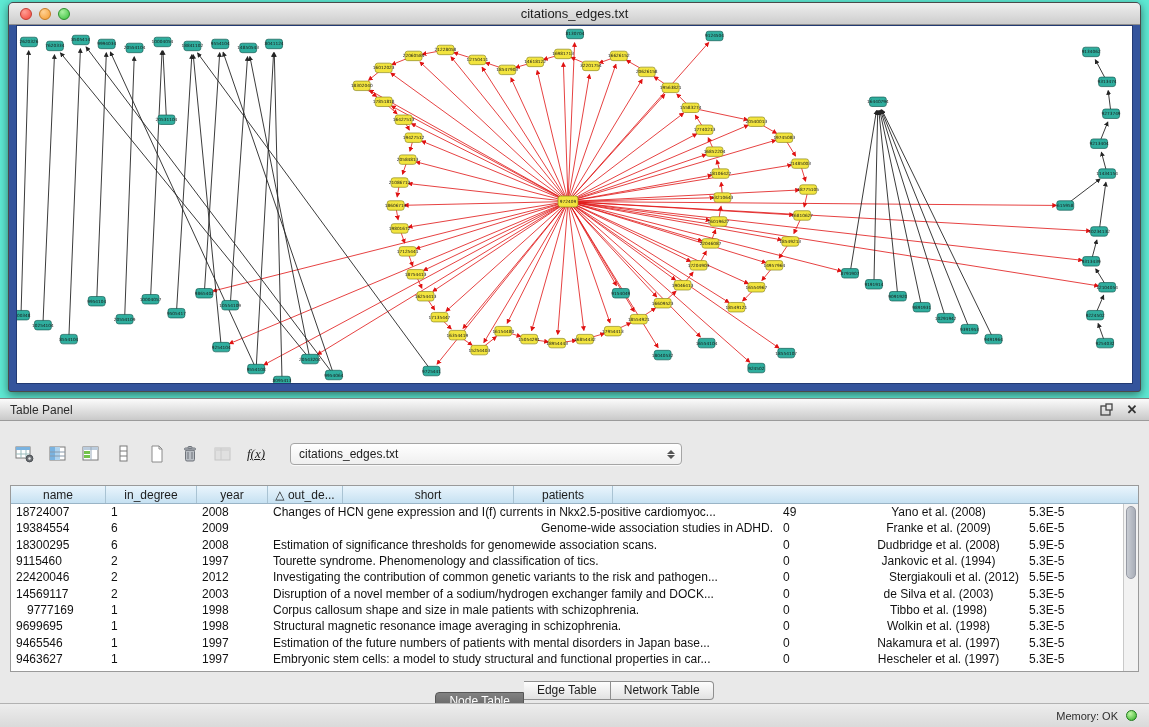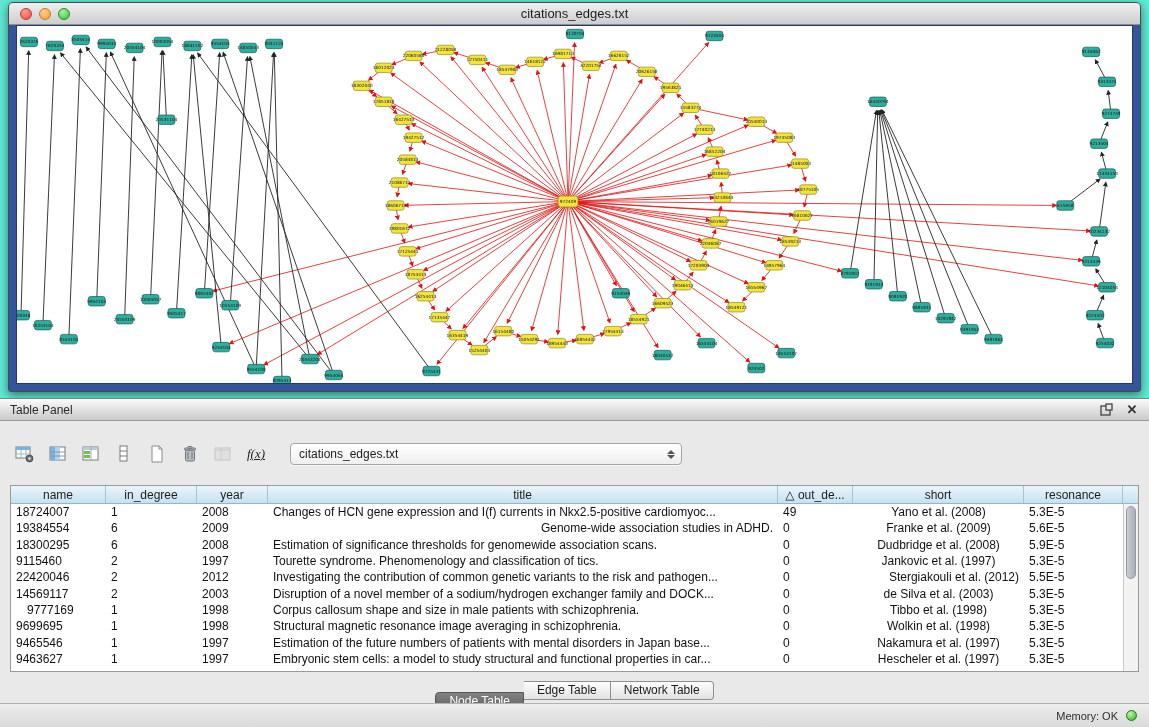--- a/index.html
+++ b/index.html
@@ -751,24 +751,23 @@
             <i class="down"></i>
           </span>
       </div>
     </div>
 
     <div class="table-wrap">
       <div class="thead" id="thead">
           <div class="th" style="width: 95px;">name</div>
           <div class="th" style="width: 91px;">in_degree</div>
           <div class="th" style="width: 71px;">year</div>
-          <div class="th" style="flex: 1 1 0%;">title</div>
           <div class="th" style="width: 75px;">△ out_de...</div>
           <div class="th" style="width: 171px;">short</div>
-          <div class="th" style="width: 99px;">resonance</div>
+          <div class="th" style="width: 99px;">patients</div>
         </div>
       <div class="tbody" id="tbody">
           <div class="tr">
             <div class="td" style="width: 95px; text-align: left;">18724007</div>
             <div class="td" style="width: 91px; text-align: left;">1</div>
             <div class="td" style="width: 71px; text-align: left;">2008</div>
             <div class="td" style="flex: 1 1 0%; text-align: left;">Changes of HCN gene expression and I(f) currents in Nkx2.5-positive cardiomyoc...</div>
             <div class="td" style="width: 75px; text-align: left;">49</div>
             <div class="td" style="width: 171px; text-align: center;">Yano et al. (2008)</div>
             <div class="td" style="width: 99px; text-align: left;">5.3E-5</div>
@@ -790,21 +789,21 @@
             <div class="td" style="width: 75px; text-align: left;">0</div>
             <div class="td" style="width: 171px; text-align: center;">Dudbridge et al. (2008)</div>
             <div class="td" style="width: 99px; text-align: left;">5.9E-5</div>
           </div>
           <div class="tr">
             <div class="td" style="width: 95px; text-align: left;">9115460</div>
             <div class="td" style="width: 91px; text-align: left;">2</div>
             <div class="td" style="width: 71px; text-align: left;">1997</div>
             <div class="td" style="flex: 1 1 0%; text-align: left;">Tourette syndrome. Phenomenology and classification of tics.</div>
             <div class="td" style="width: 75px; text-align: left;">0</div>
-            <div class="td" style="width: 171px; text-align: center;">Jankovic et al. (1997)</div>
+            <div class="td" style="width: 171px; text-align: center;">Jankovic et al. (1994)</div>
             <div class="td" style="width: 99px; text-align: left;">5.3E-5</div>
           </div>
           <div class="tr">
             <div class="td" style="width: 95px; text-align: left;">22420046</div>
             <div class="td" style="width: 91px; text-align: left;">2</div>
             <div class="td" style="width: 71px; text-align: left;">2012</div>
             <div class="td" style="flex: 1 1 0%; text-align: left;">Investigating the contribution of common genetic variants to the risk and pathogen...</div>
             <div class="td" style="width: 75px; text-align: left;">0</div>
             <div class="td" style="width: 171px; text-align: right;">Stergiakouli et al. (2012)</div>
             <div class="td" style="width: 99px; text-align: left;">5.5E-5</div>

